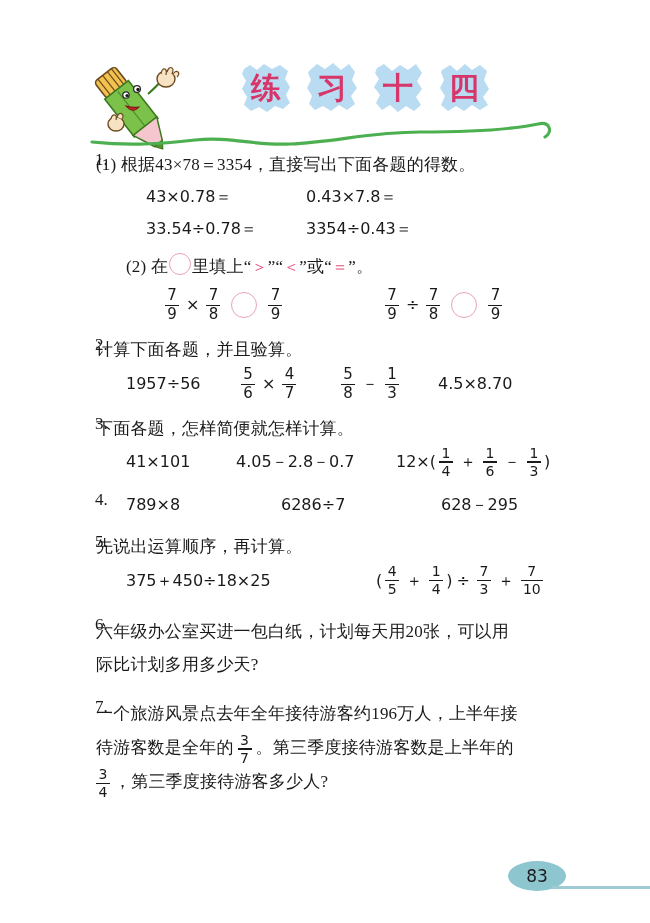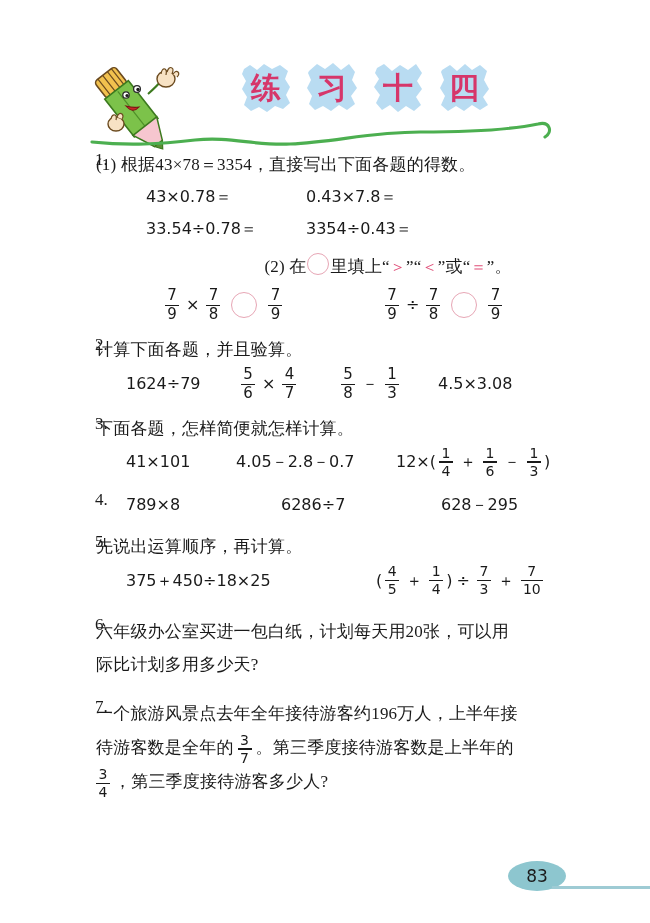--- a/index.html
+++ b/index.html
@@ -93,21 +93,21 @@
     top: 0;
     width: 30px;
     font-size: 17px;
     font-family: "Liberation Serif", serif;
   }
   .ptext {
     font-size: 17px;
     line-height: 30px;
     letter-spacing: 0.2px;
   }
-  .ptext.indent { padding-left: 30px; text-align: center; }
+  .ptext.indent { padding-left: 30px; }
   .sub-label { white-space: nowrap; }
   .mono {
     font-family: "DejaVu Sans", "Liberation Sans", sans-serif;
     font-size: 16px;
   }
   .exprs {
     display: flex;
     padding-left: 50px;
     line-height: 30px;
     margin-top: 2px;
@@ -335,21 +335,21 @@
             <span class="den">9</span>
           </span>
         </span>
       </div>
     </div>
 
     <div class="problem" style="margin-top:12px">
       <div class="pnum">2.</div>
       <div class="ptext">计算下面各题，并且验算。</div>
       <div class="exprs pad30">
-        <span class="expr" style="width:112px">1624÷79</span>
+        <span class="expr" style="width:112px">1957÷56</span>
         <span class="expr" style="width:100px">
           <span class="frac">
             <span class="num">5</span>
             <span class="bar"></span>
             <span class="den">6</span>
           </span>
           <span class="op">×</span>
           <span class="frac">
             <span class="num">4</span>
             <span class="bar"></span>
@@ -362,21 +362,21 @@
             <span class="bar"></span>
             <span class="den">8</span>
           </span>
           <span class="op">－</span>
           <span class="frac">
             <span class="num">1</span>
             <span class="bar"></span>
             <span class="den">3</span>
           </span>
         </span>
-        <span class="expr">4.5×3.08</span>
+        <span class="expr">4.5×8.70</span>
       </div>
     </div>
 
     <div class="problem" style="margin-top:12px">
       <div class="pnum">3.</div>
       <div class="ptext">下面各题，怎样简便就怎样计算。</div>
       <div class="exprs pad30">
         <span class="expr" style="width:110px">41×101</span>
         <span class="expr" style="width:160px">4.05－2.8－0.7</span>
         <span class="expr">

